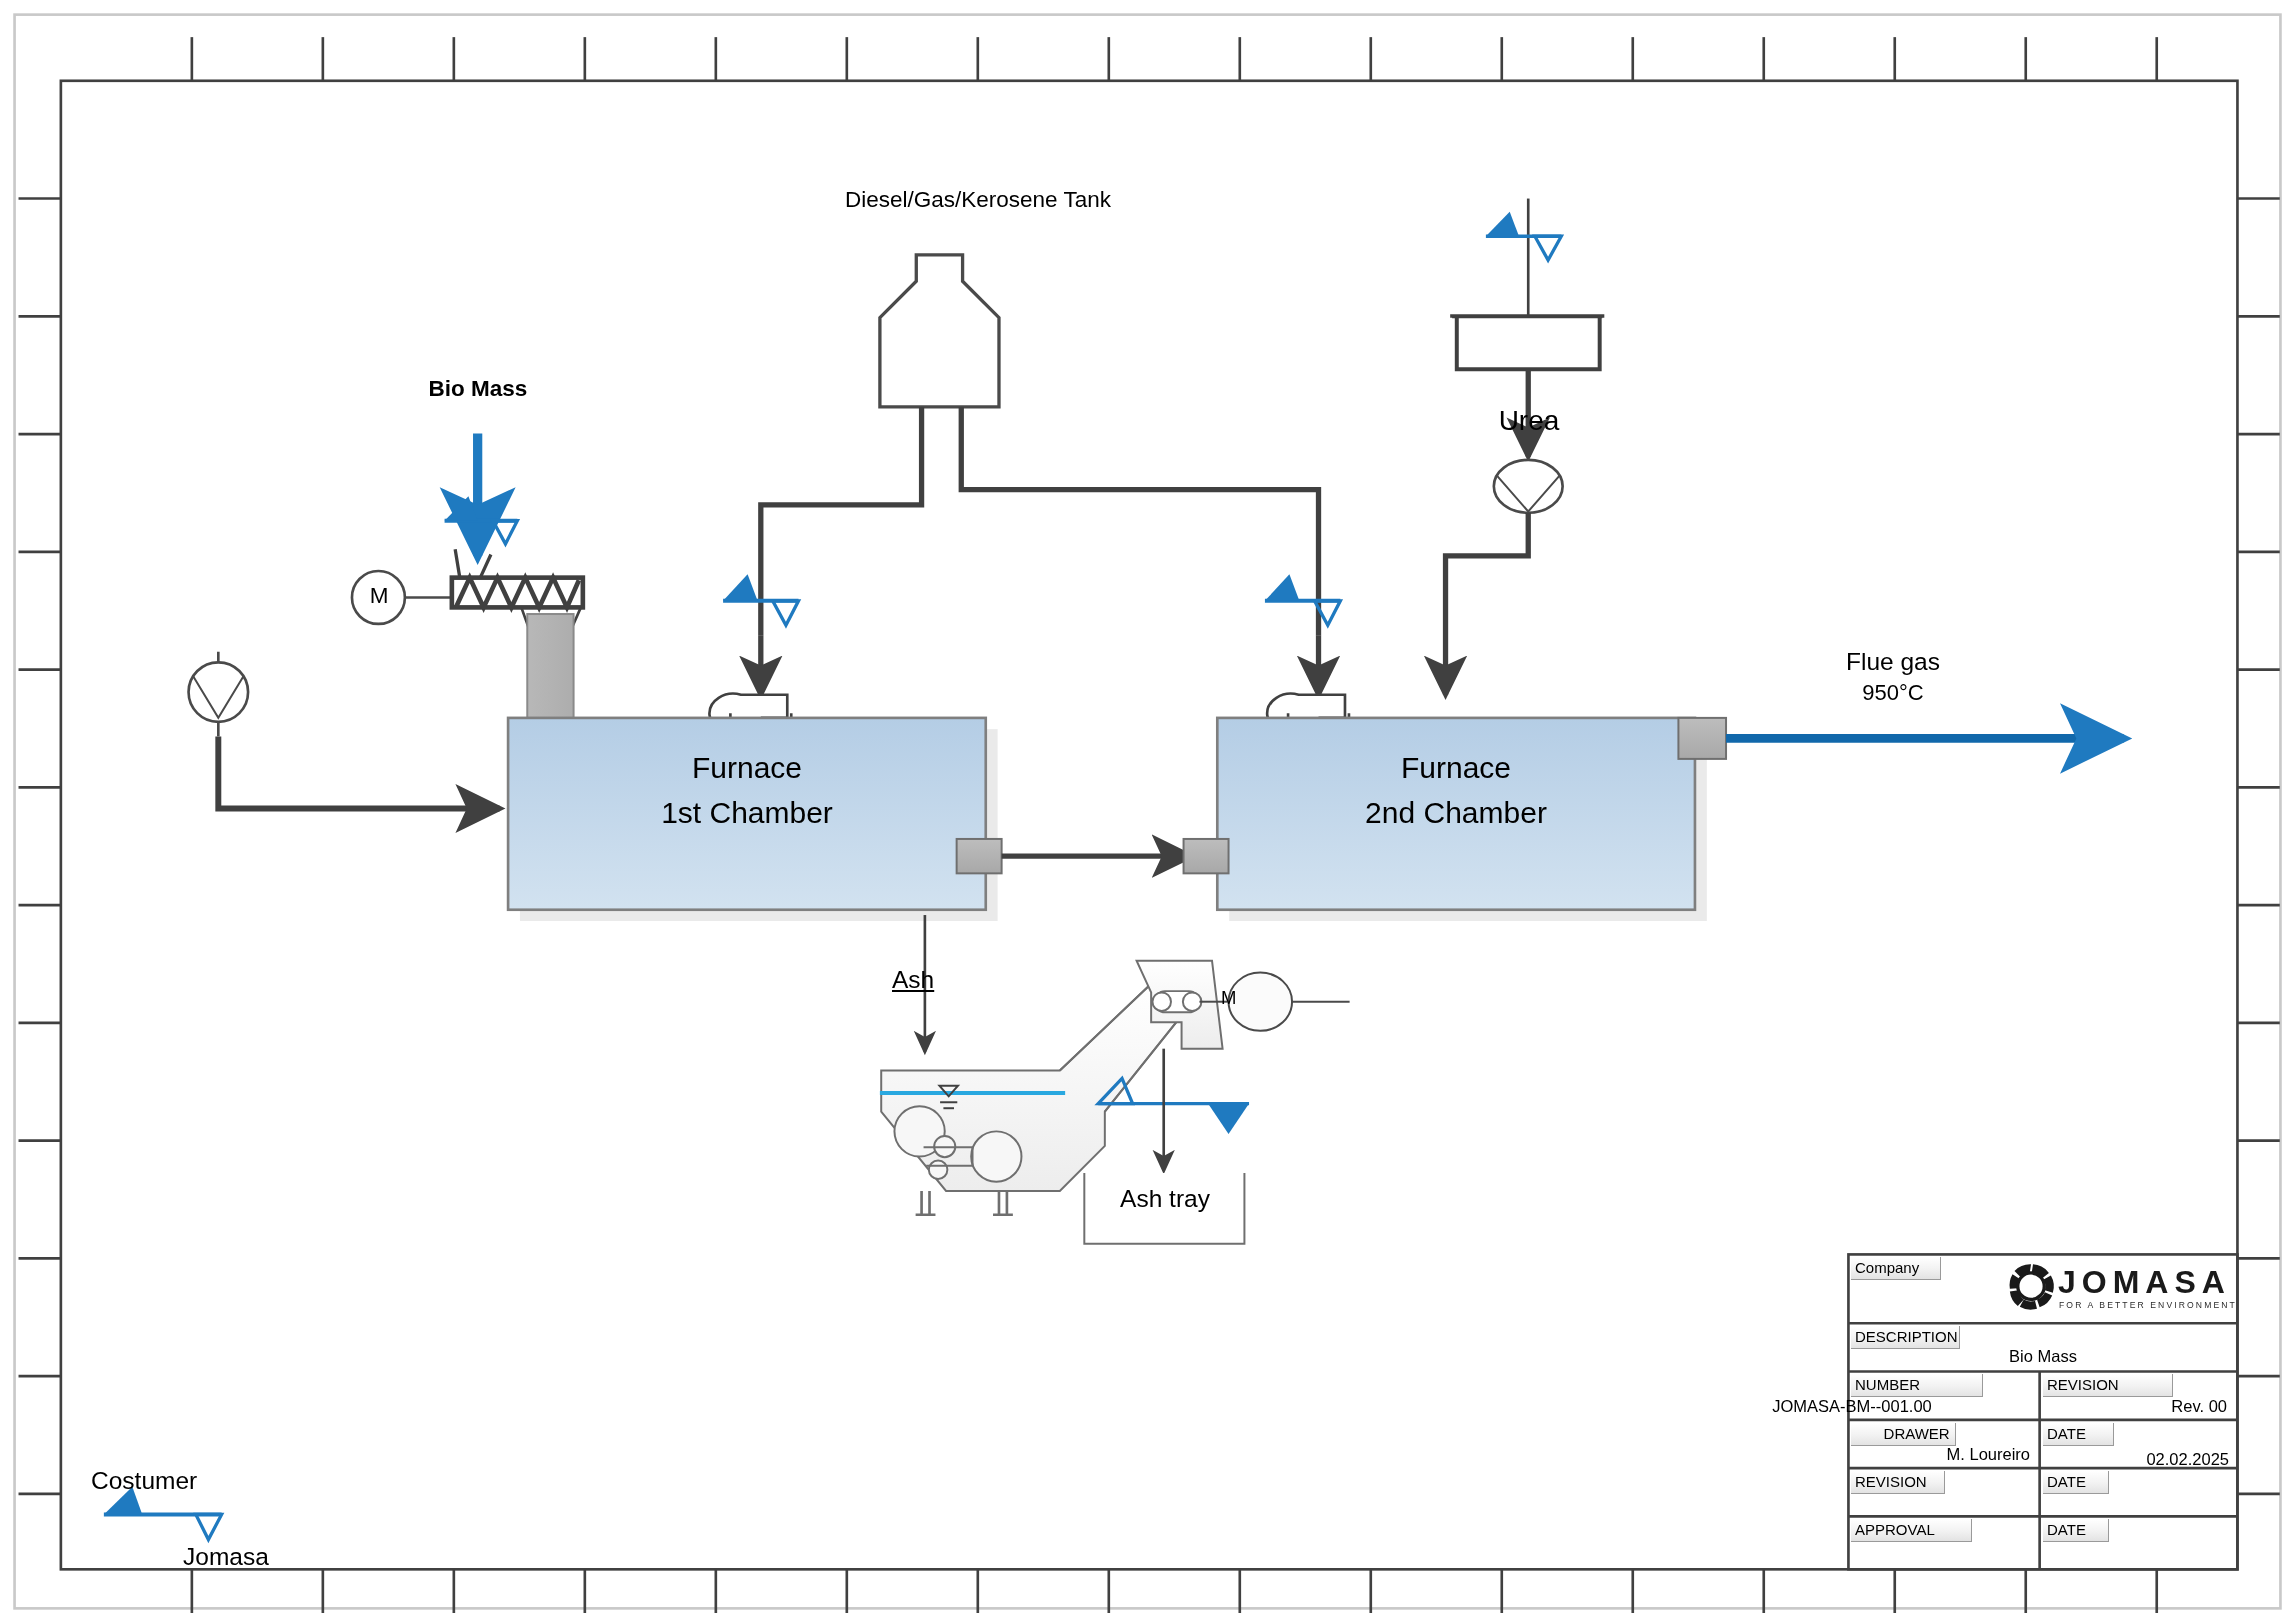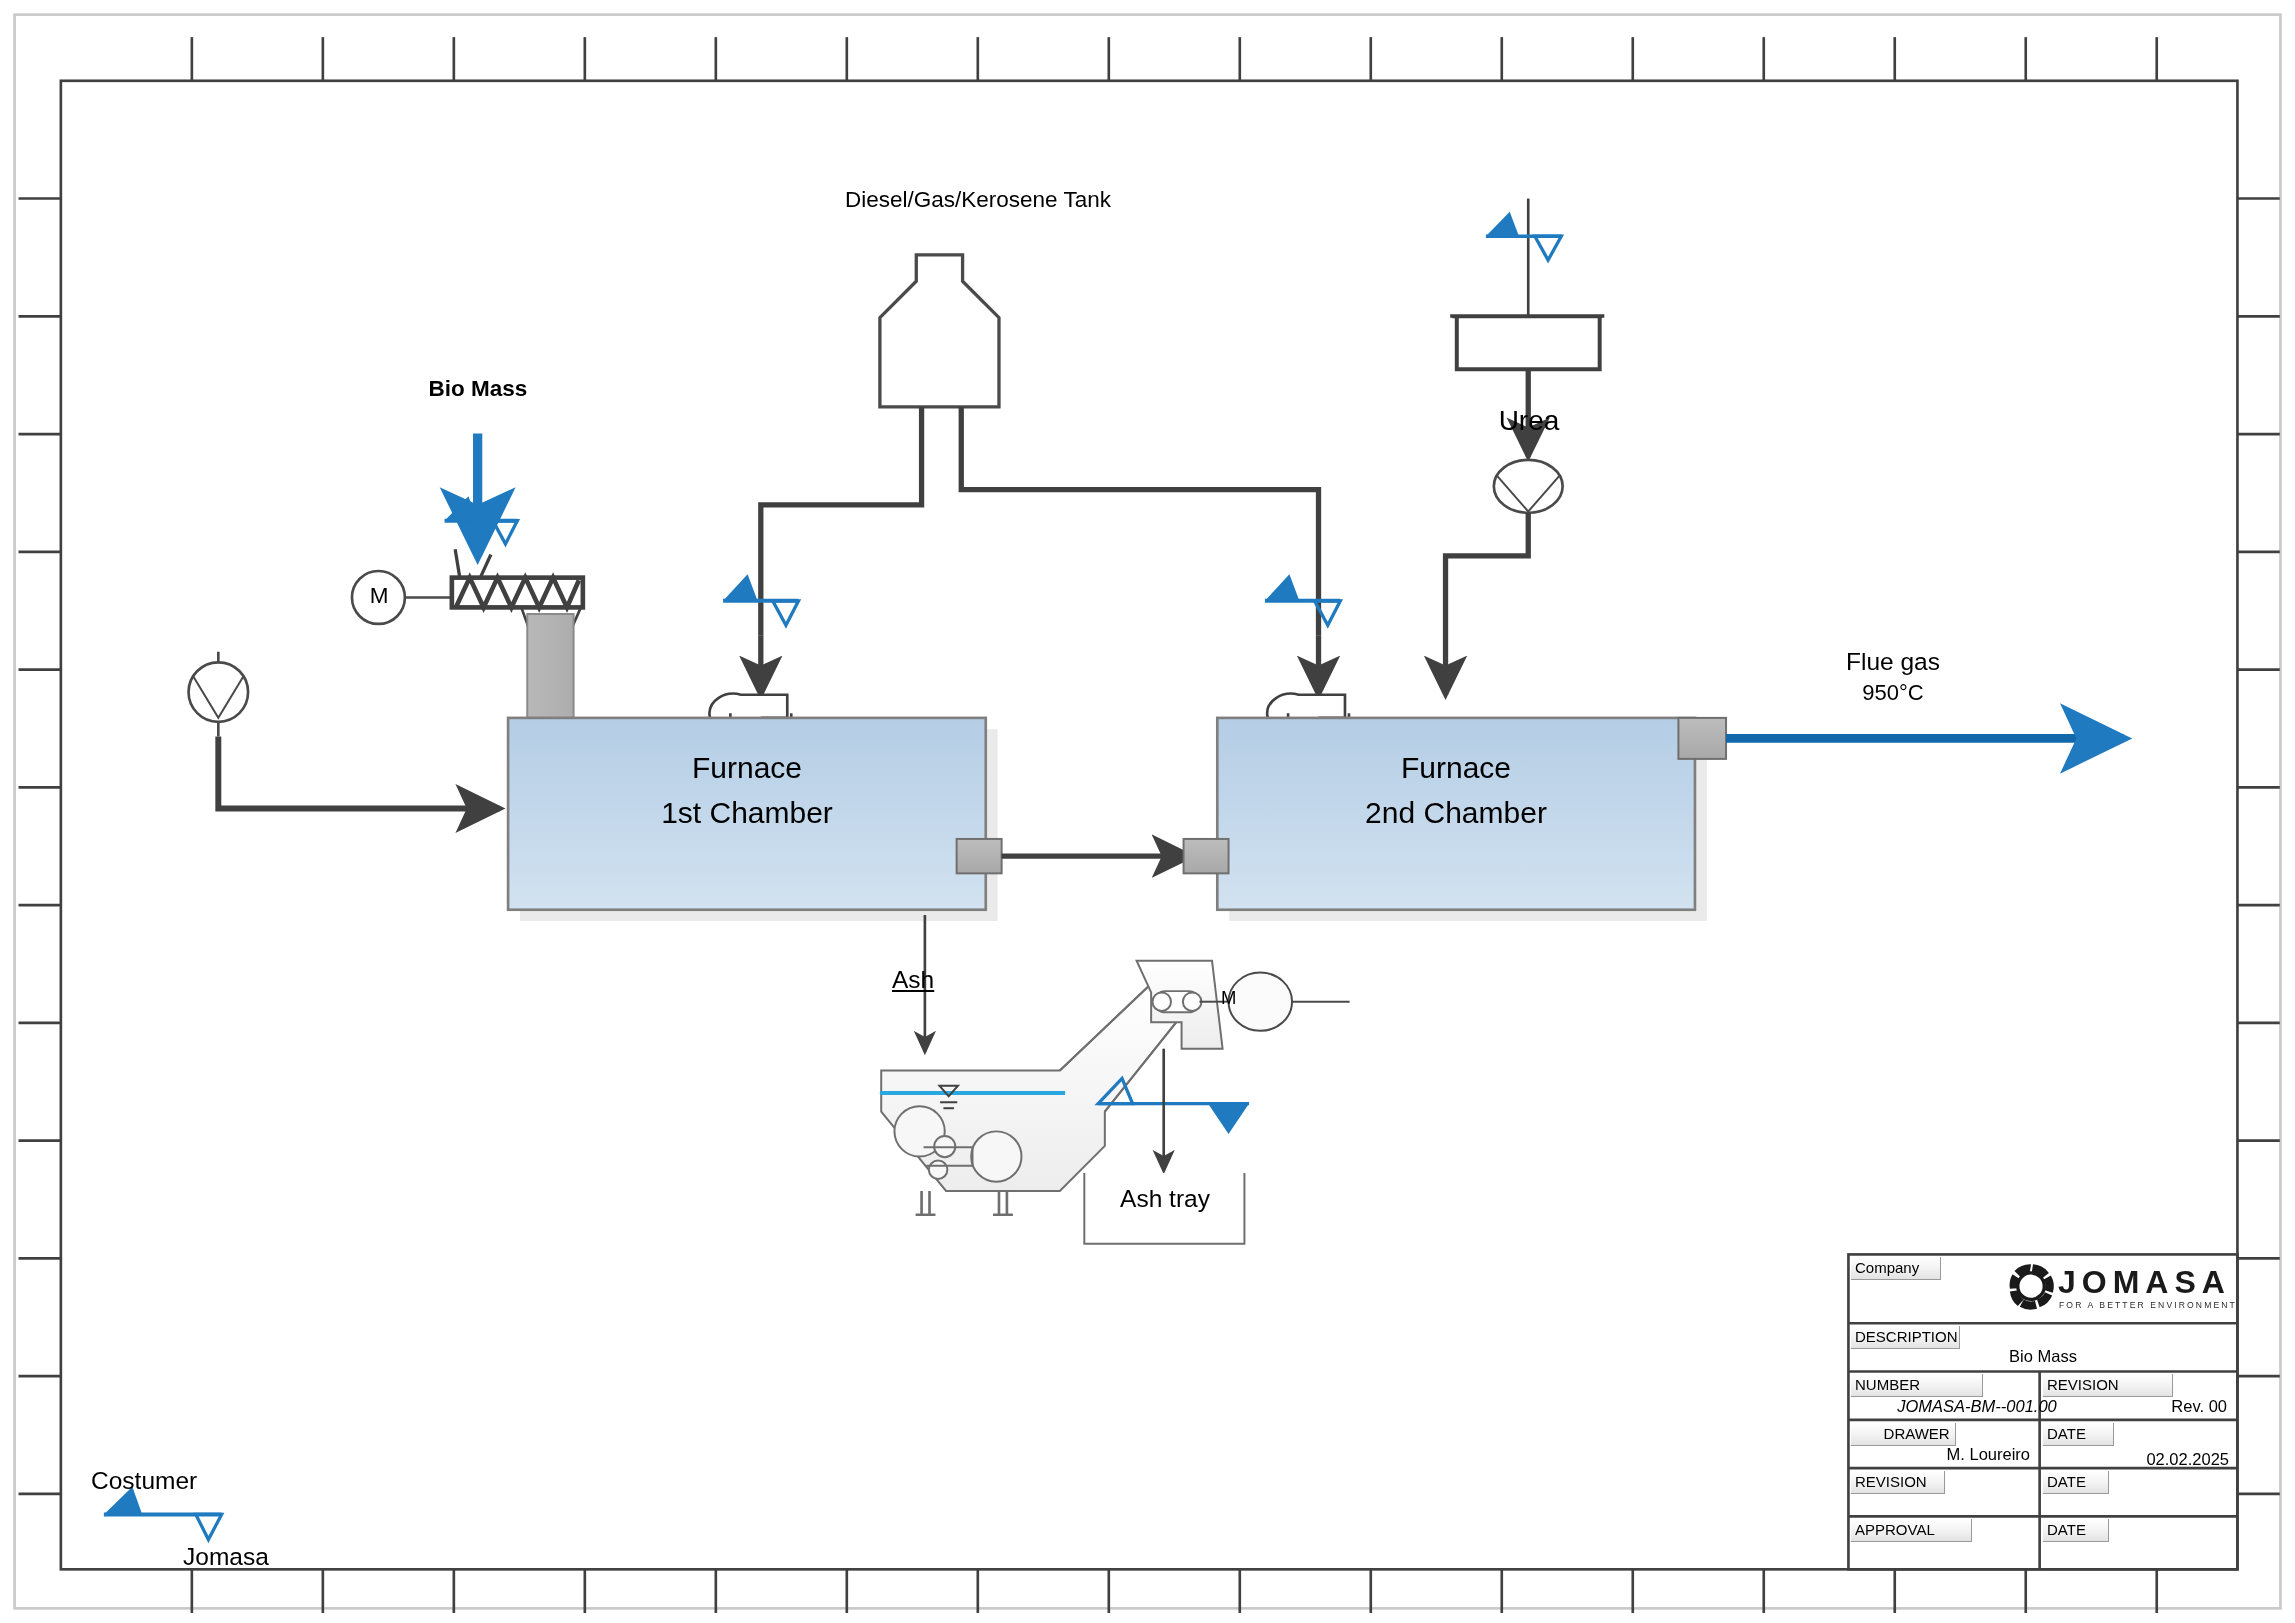--- a/index.html
+++ b/index.html
@@ -331,21 +331,21 @@
 
   <div style="position:absolute;left:2058px;top:1264px;font-size:32px;font-weight:bold;letter-spacing:6px;color:#1a1a1a;font-family:'Liberation Sans',sans-serif;">JOMASA</div>
   <div style="position:absolute;left:2059px;top:1300px;font-size:8.6px;letter-spacing:2.1px;color:#2b2b2b;font-family:'Liberation Sans',sans-serif;">FOR A BETTER ENVIRONMENT</div>
 
   <div class="tb-cap" style="left:1851px;top:1257px;width:90px;">Company</div>
 
   <div class="tb-cap" style="left:1851px;top:1326px;width:109px;">DESCRIPTION</div>
   <div class="tb-val" style="left:2043px;top:1347px;transform:translateX(-50%);">Bio Mass</div>
 
   <div class="tb-cap" style="left:1851px;top:1374px;width:132px;">NUMBER</div>
-  <div class="tb-val" style="left:1977px;top:1397px;transform:translateX(-50%);font-style:italic;">JOMASA-BM--001.00</div>
+  <div class="tb-val" style="left:1852px;top:1397px;transform:translateX(-50%);">JOMASA-BM--001.00</div>
 
   <div class="tb-cap" style="left:2043px;top:1374px;width:130px;">REVISION</div>
   <div class="tb-val" style="left:2227px;top:1397px;transform:translateX(-100%);">Rev. 00</div>
 
   <div class="tb-cap" style="left:1851px;top:1423px;width:105px;text-align:right;">DRAWER</div>
   <div class="tb-val" style="left:2030px;top:1445px;transform:translateX(-100%);">M. Loureiro</div>
 
   <div class="tb-cap" style="left:2043px;top:1423px;width:71px;">DATE</div>
   <div class="tb-val" style="left:2229px;top:1450px;transform:translateX(-100%);">02.02.2025</div>
 

